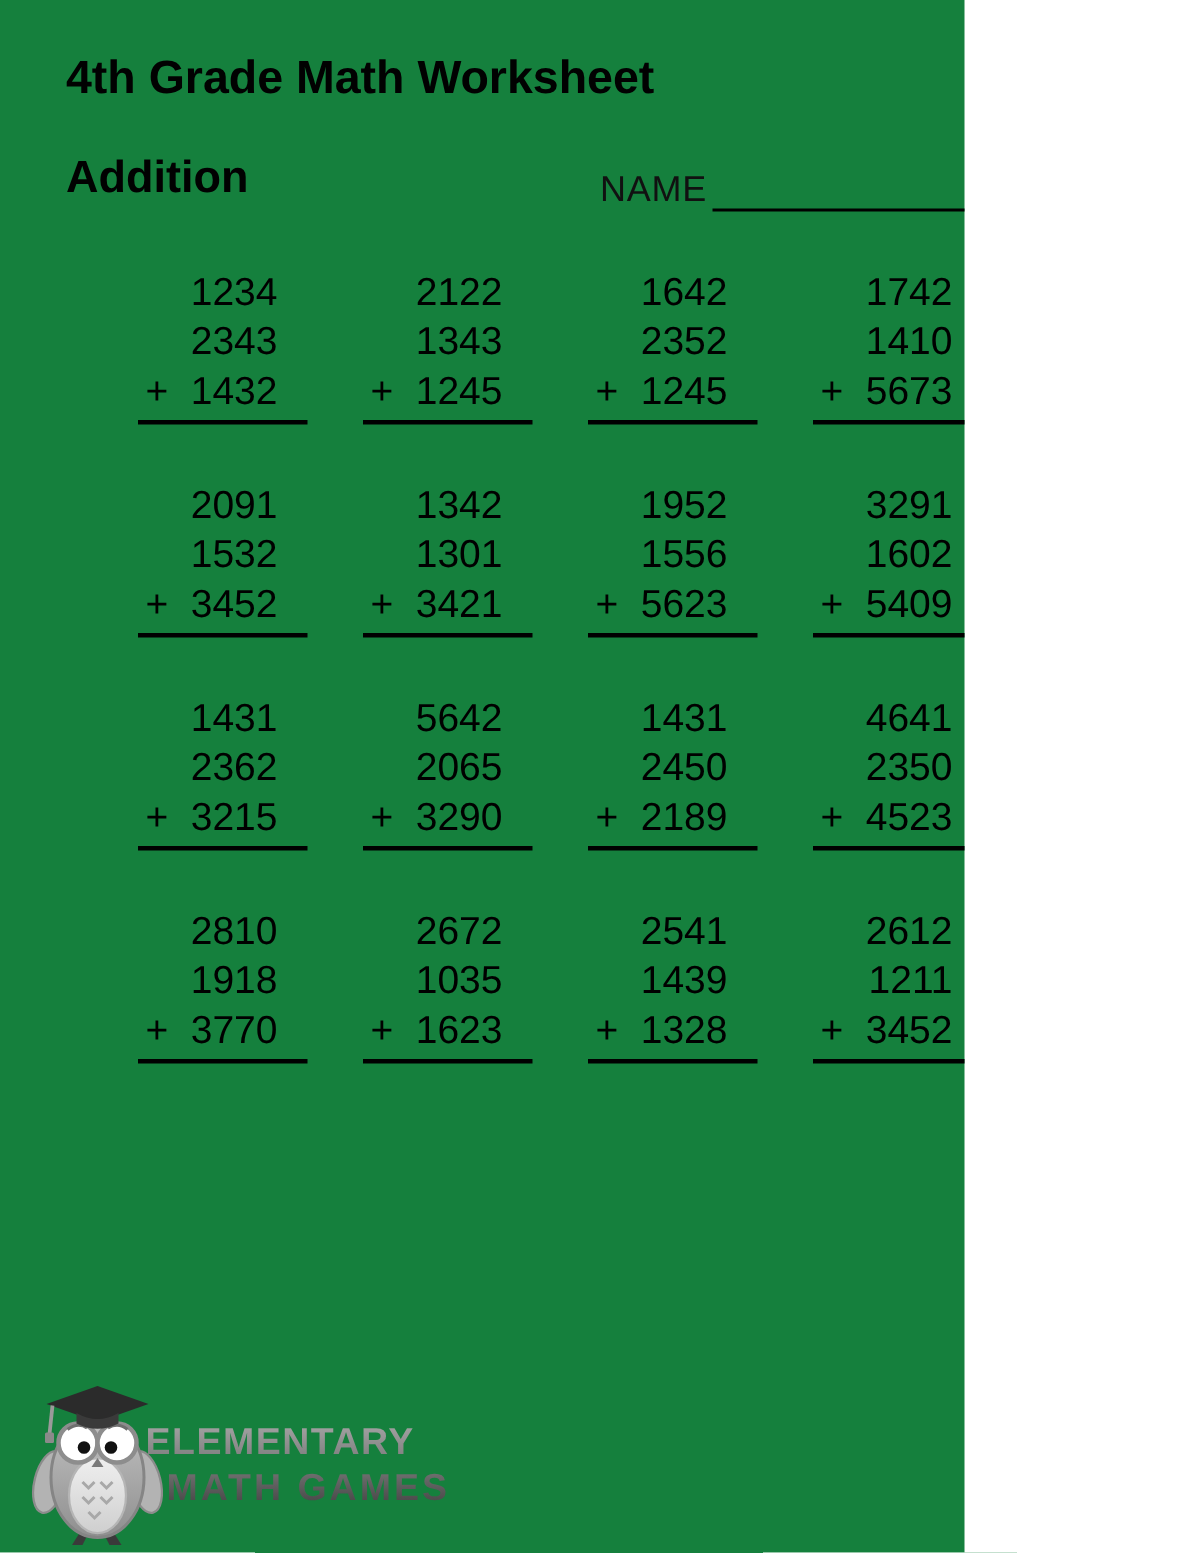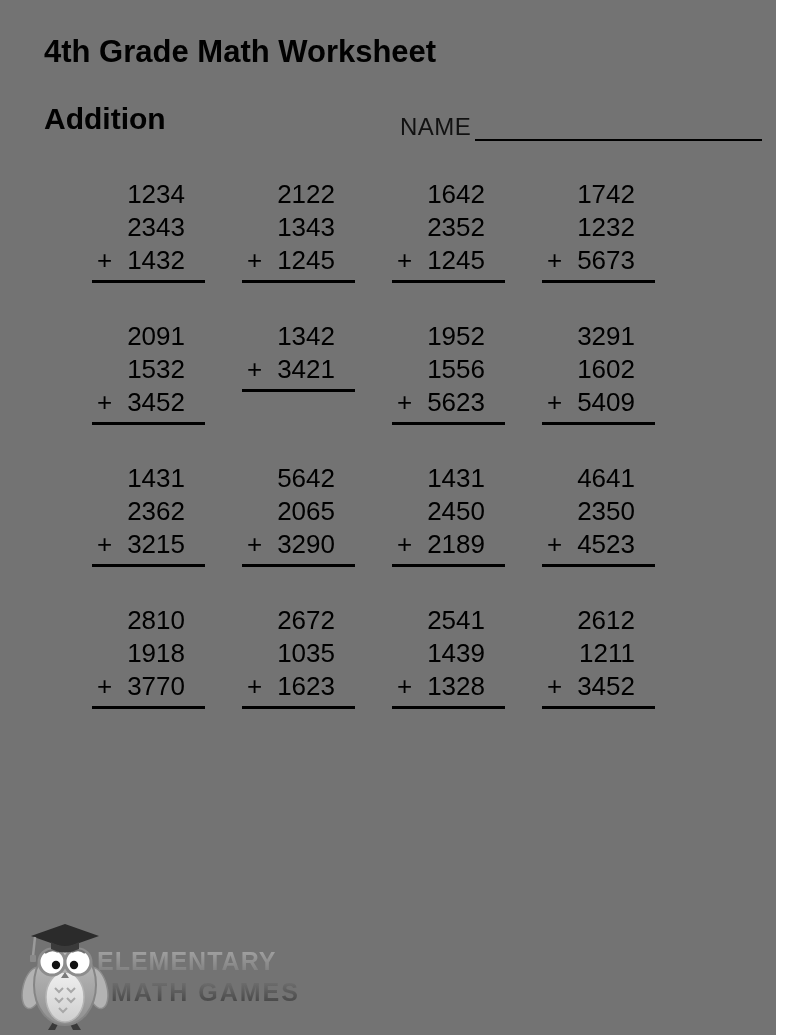--- a/index.html
+++ b/index.html
@@ -1,20 +1,20 @@
 <!DOCTYPE html>
 <html><head>
 <meta charset="utf-8">
 <style>
   * { margin:0; padding:0; box-sizing:border-box; }
   html, body { background:#ffffff; }
   body { font-family:"Liberation Sans", sans-serif; color:#000; }
   .page {
-    position:relative; width:776px; height:1035px;
-    background:#737373; overflow:hidden;
+    position:relative; width:643px; height:1035px;
+    background:#15803d; overflow:hidden;
   }
   .title {
     position:absolute; left:44px; top:34px;
     font-size:31px; font-weight:700; color:#010101;
     letter-spacing:0px;
   }
   .section-label {
     position:absolute; left:44px; top:102px;
     font-size:30px; font-weight:700; color:#010101;
   }
@@ -97,40 +97,41 @@
       <div class="num">2352</div>
       <div class="plus-row">
         <span class="plus">+</span>
         <span class="num">1245</span>
       </div>
       <div class="answer-line"></div>
     </div>
 
     <div class="problem">
       <div class="num">1742</div>
-      <div class="num">1232</div>
+      <div class="num">1410</div>
       <div class="plus-row">
         <span class="plus">+</span>
         <span class="num">5673</span>
       </div>
       <div class="answer-line"></div>
     </div>
 
     <div class="problem">
       <div class="num">2091</div>
       <div class="num">1532</div>
       <div class="plus-row">
         <span class="plus">+</span>
         <span class="num">3452</span>
       </div>
       <div class="answer-line"></div>
     </div>
 
     <div class="problem">
       <div class="num">1342</div>
+      <div class="num">1301</div>
       <div class="plus-row">
         <span class="plus">+</span>
         <span class="num">3421</span>
       </div>
       <div class="answer-line"></div>
     </div>
 
     <div class="problem">
       <div class="num">1952</div>
       <div class="num">1556</div>

